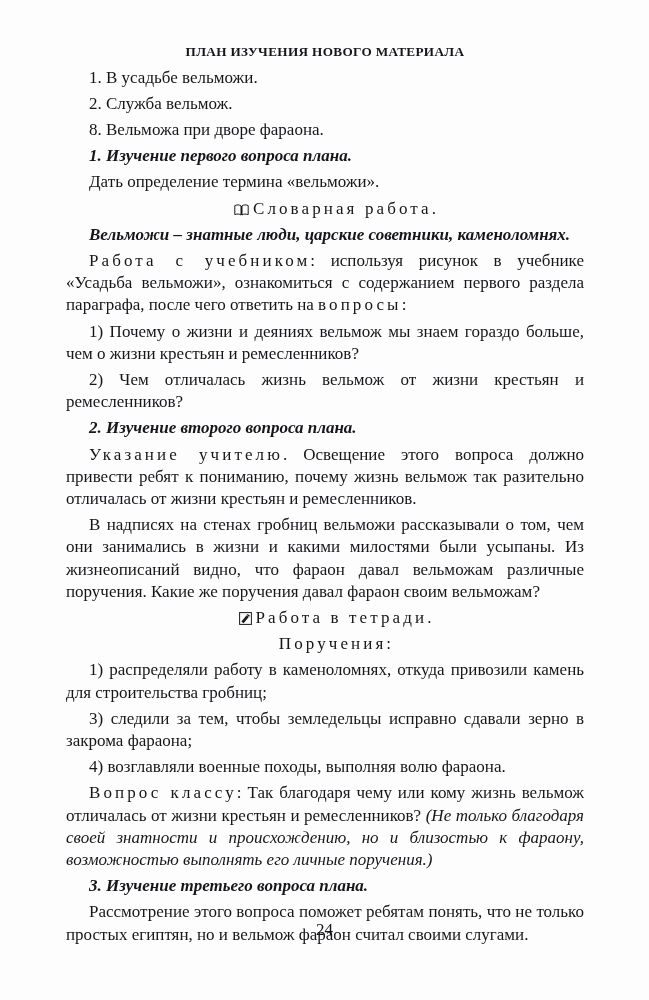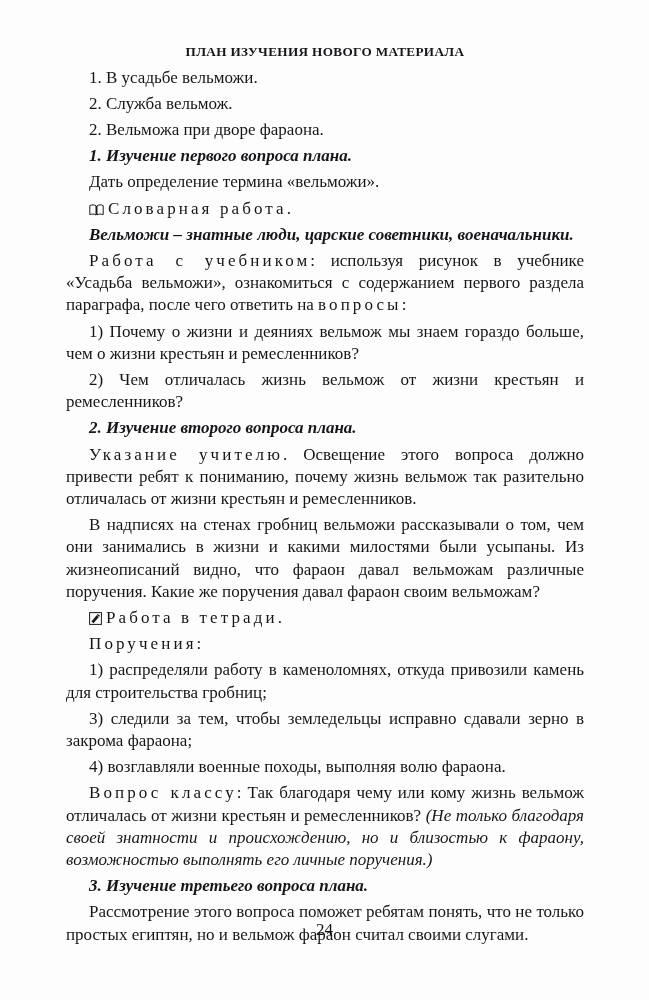--- a/index.html
+++ b/index.html
@@ -61,21 +61,21 @@
     font-style: italic;
   }
   .italic {
     font-style: italic;
   }
   .spaced {
     letter-spacing: 3.1px;
   }
   .icon-line {
     text-indent: 23px;
-    text-align: left;
+    text-align: center;
   }
   .icon {
     display: inline-block;
     vertical-align: -2px;
     margin-right: 4px;
   }
   .icon svg { display: block; }
   .pagenum {
     position: absolute;
     left: 0;
@@ -89,33 +89,33 @@
 </head>
 <body>
 
 <div class="page">
   <div class="content">
 
     <h1 class="header">ПЛАН ИЗУЧЕНИЯ НОВОГО МАТЕРИАЛА</h1>
 
     <p class="plainline">1. В усадьбе вельможи.</p>
     <p class="plainline">2. Служба вельмож.</p>
-    <p class="plainline">2. Вельможа при дворе фараона.</p>
+    <p class="plainline">8. Вельможа при дворе фараона.</p>
 
     <p class="plainline bold">1. Изучение первого вопроса плана.</p>
 
     <p class="plainline">Дать определение термина «вельможи».</p>
 
     <p class="icon-line"><span class="icon"><svg width="15" height="12" viewBox="0 0 15 12">
             <path d="M0.8 1.6 C3 0.6 5.2 0.6 7 1.9 L7 11 C5.2 9.8 3 9.8 0.8 10.6 Z" fill="none" stroke="#1a1a1a" stroke-width="1"></path>
             <path d="M14.2 1.6 C12 0.6 9.8 0.6 8 1.9 L8 11 C9.8 9.8 12 9.8 14.2 10.6 Z" fill="none" stroke="#1a1a1a" stroke-width="1"></path>
             <line x1="7.5" y1="2" x2="7.5" y2="11" stroke="#1a1a1a" stroke-width="1"></line>
           </svg></span><span class="spaced">Словарная работа.</span></p>
 
-    <p class="indent bolditalic">Вельможи – знатные люди, царские советники, военачальники.</p>
+    <p class="indent bolditalic">Вельможи – знатные люди, царские советники, каменоломнях.</p>
 
     <p class="indent"><span class="spaced">Работа с учебником</span><span>: используя рисунок в учебнике «Усадьба вельможи», ознакомиться с содержанием первого раздела параграфа, после чего ответить на </span><span class="spaced">вопросы</span><span>:</span></p>
 
     <p class="indent">1) Почему о жизни и деяниях вельмож мы знаем гораздо больше, чем о жизни крестьян и ремесленников?</p>
     <p class="indent">2) Чем отличалась жизнь вельмож от жизни крестьян и ремесленников?</p>
 
     <p class="plainline bold">2. Изучение второго вопроса плана.</p>
 
     <p class="indent"><span class="spaced">Указание учителю</span><span>. Освещение этого вопроса должно привести ребят к пониманию, почему жизнь вельмож так разительно отличалась от жизни крестьян и ремесленников.</span></p>
 

